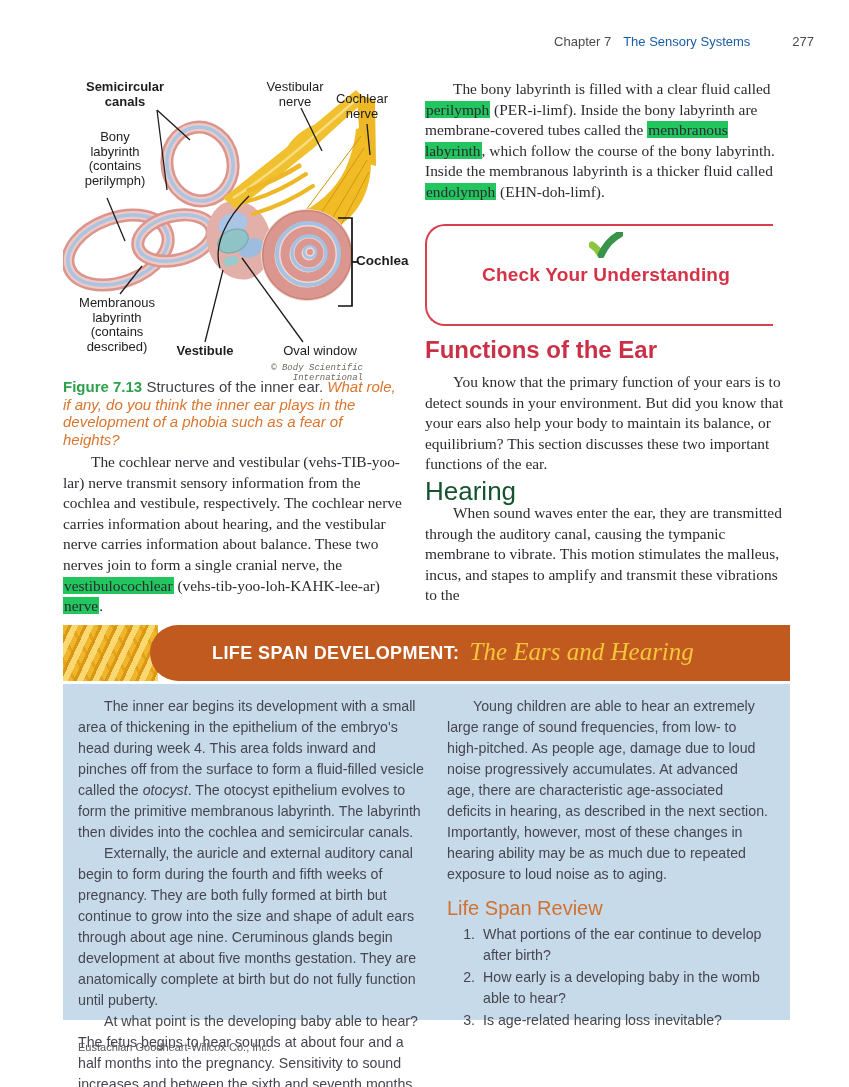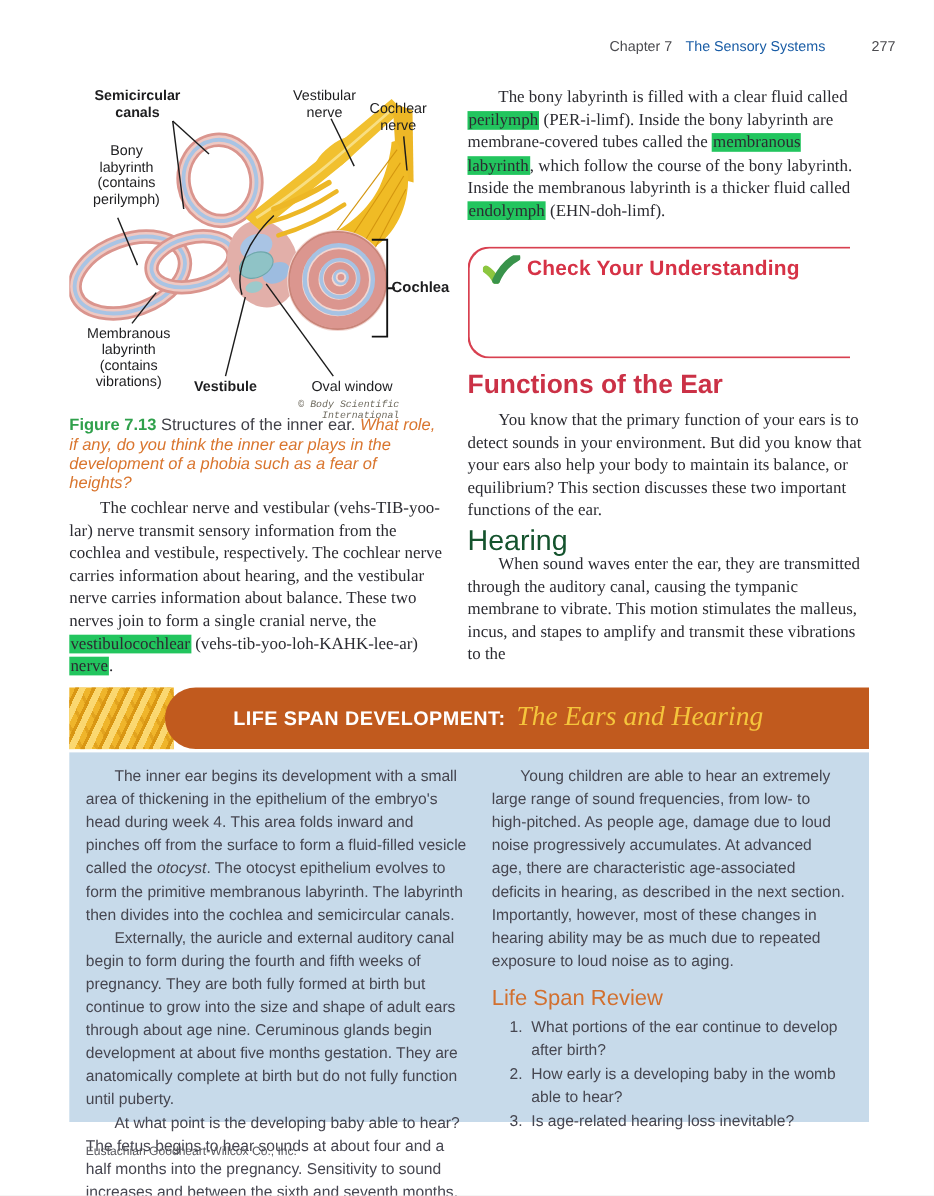--- a/index.html
+++ b/index.html
@@ -39,21 +39,21 @@
               color:#2b2b31;margin:0;text-indent:28px;}
   .left-para{position:absolute;left:63px;top:452px;width:339px;}
   .right-para1{position:absolute;left:425px;top:79px;width:366px;}
   .seg-term{font-weight:normal;background:#22c55e;padding:0 1px;}
   .seg-italic{font-style:italic;}
 
   
   .check-box{position:absolute;left:425px;top:224px;width:334px;height:86px;
              border:2px solid #d84050;border-right:none;border-radius:20px 0 0 20px;
              padding:6px 0 6px 12px;}
-  .check-head{display:flex;align-items:center;gap:6px;}
+  .check-head{display:flex;align-items:center;gap:6px;flex-direction:column;}
   .check-title{font-size:19px;font-weight:bold;color:#d63246;letter-spacing:0.2px;}
   .check-list{margin:3px 0 0 0;padding-left:32px;font-family:"Liberation Serif",serif;
               font-size:15px;line-height:19.5px;color:#2b2b31;}
   .check-list li{padding-left:2px;}
 
   
   .h-red{position:absolute;left:425px;top:336px;margin:0;font-size:24px;font-weight:bold;color:#cb3146;}
   .functions-para{position:absolute;left:425px;top:372px;width:366px;}
   .h-green{position:absolute;left:425px;top:476px;margin:0;font-size:26px;font-weight:normal;color:#14532d;}
   .hearing-para{position:absolute;left:425px;top:503px;width:366px;}
@@ -163,21 +163,21 @@
 nerve</div>
     <div class="lbl lbl-coch-nerve">Cochlear
 nerve</div>
     <div class="lbl lbl-bony">Bony
 labyrinth
 (contains
 perilymph)</div>
     <div class="lbl lbl-membranous">Membranous
 labyrinth
 (contains
-vibrations)</div>
+described)</div>
     <div class="lbl b lbl-vestibule">Vestibule</div>
     <div class="lbl lbl-oval">Oval window</div>
     <div class="lbl b lbl-cochlea">Cochlea</div>
     <div class="fig-credit">© Body Scientific International</div>
   </section>
 
   <p class="caption"><span class="cap-num">Figure 7.13</span> <span class="cap-text">Structures of the inner ear.</span> <span class="cap-q">What role, if any, do you think the inner ear plays in the development of a phobia such as a fear of heights?</span></p>
 
   <p class="body-serif left-para"><span>The cochlear nerve and vestibular (vehs-TIB-yoo-lar) nerve transmit sensory information from the cochlea and vestibule, respectively. The cochlear nerve carries information about hearing, and the vestibular nerve carries information about balance. These two nerves join to form a single cranial nerve, the </span><span class="seg-term">vestibulocochlear</span><span> (vehs-tib-yoo-loh-KAHK-lee-ar) </span><span class="seg-term">nerve</span><span>.</span></p>
 

